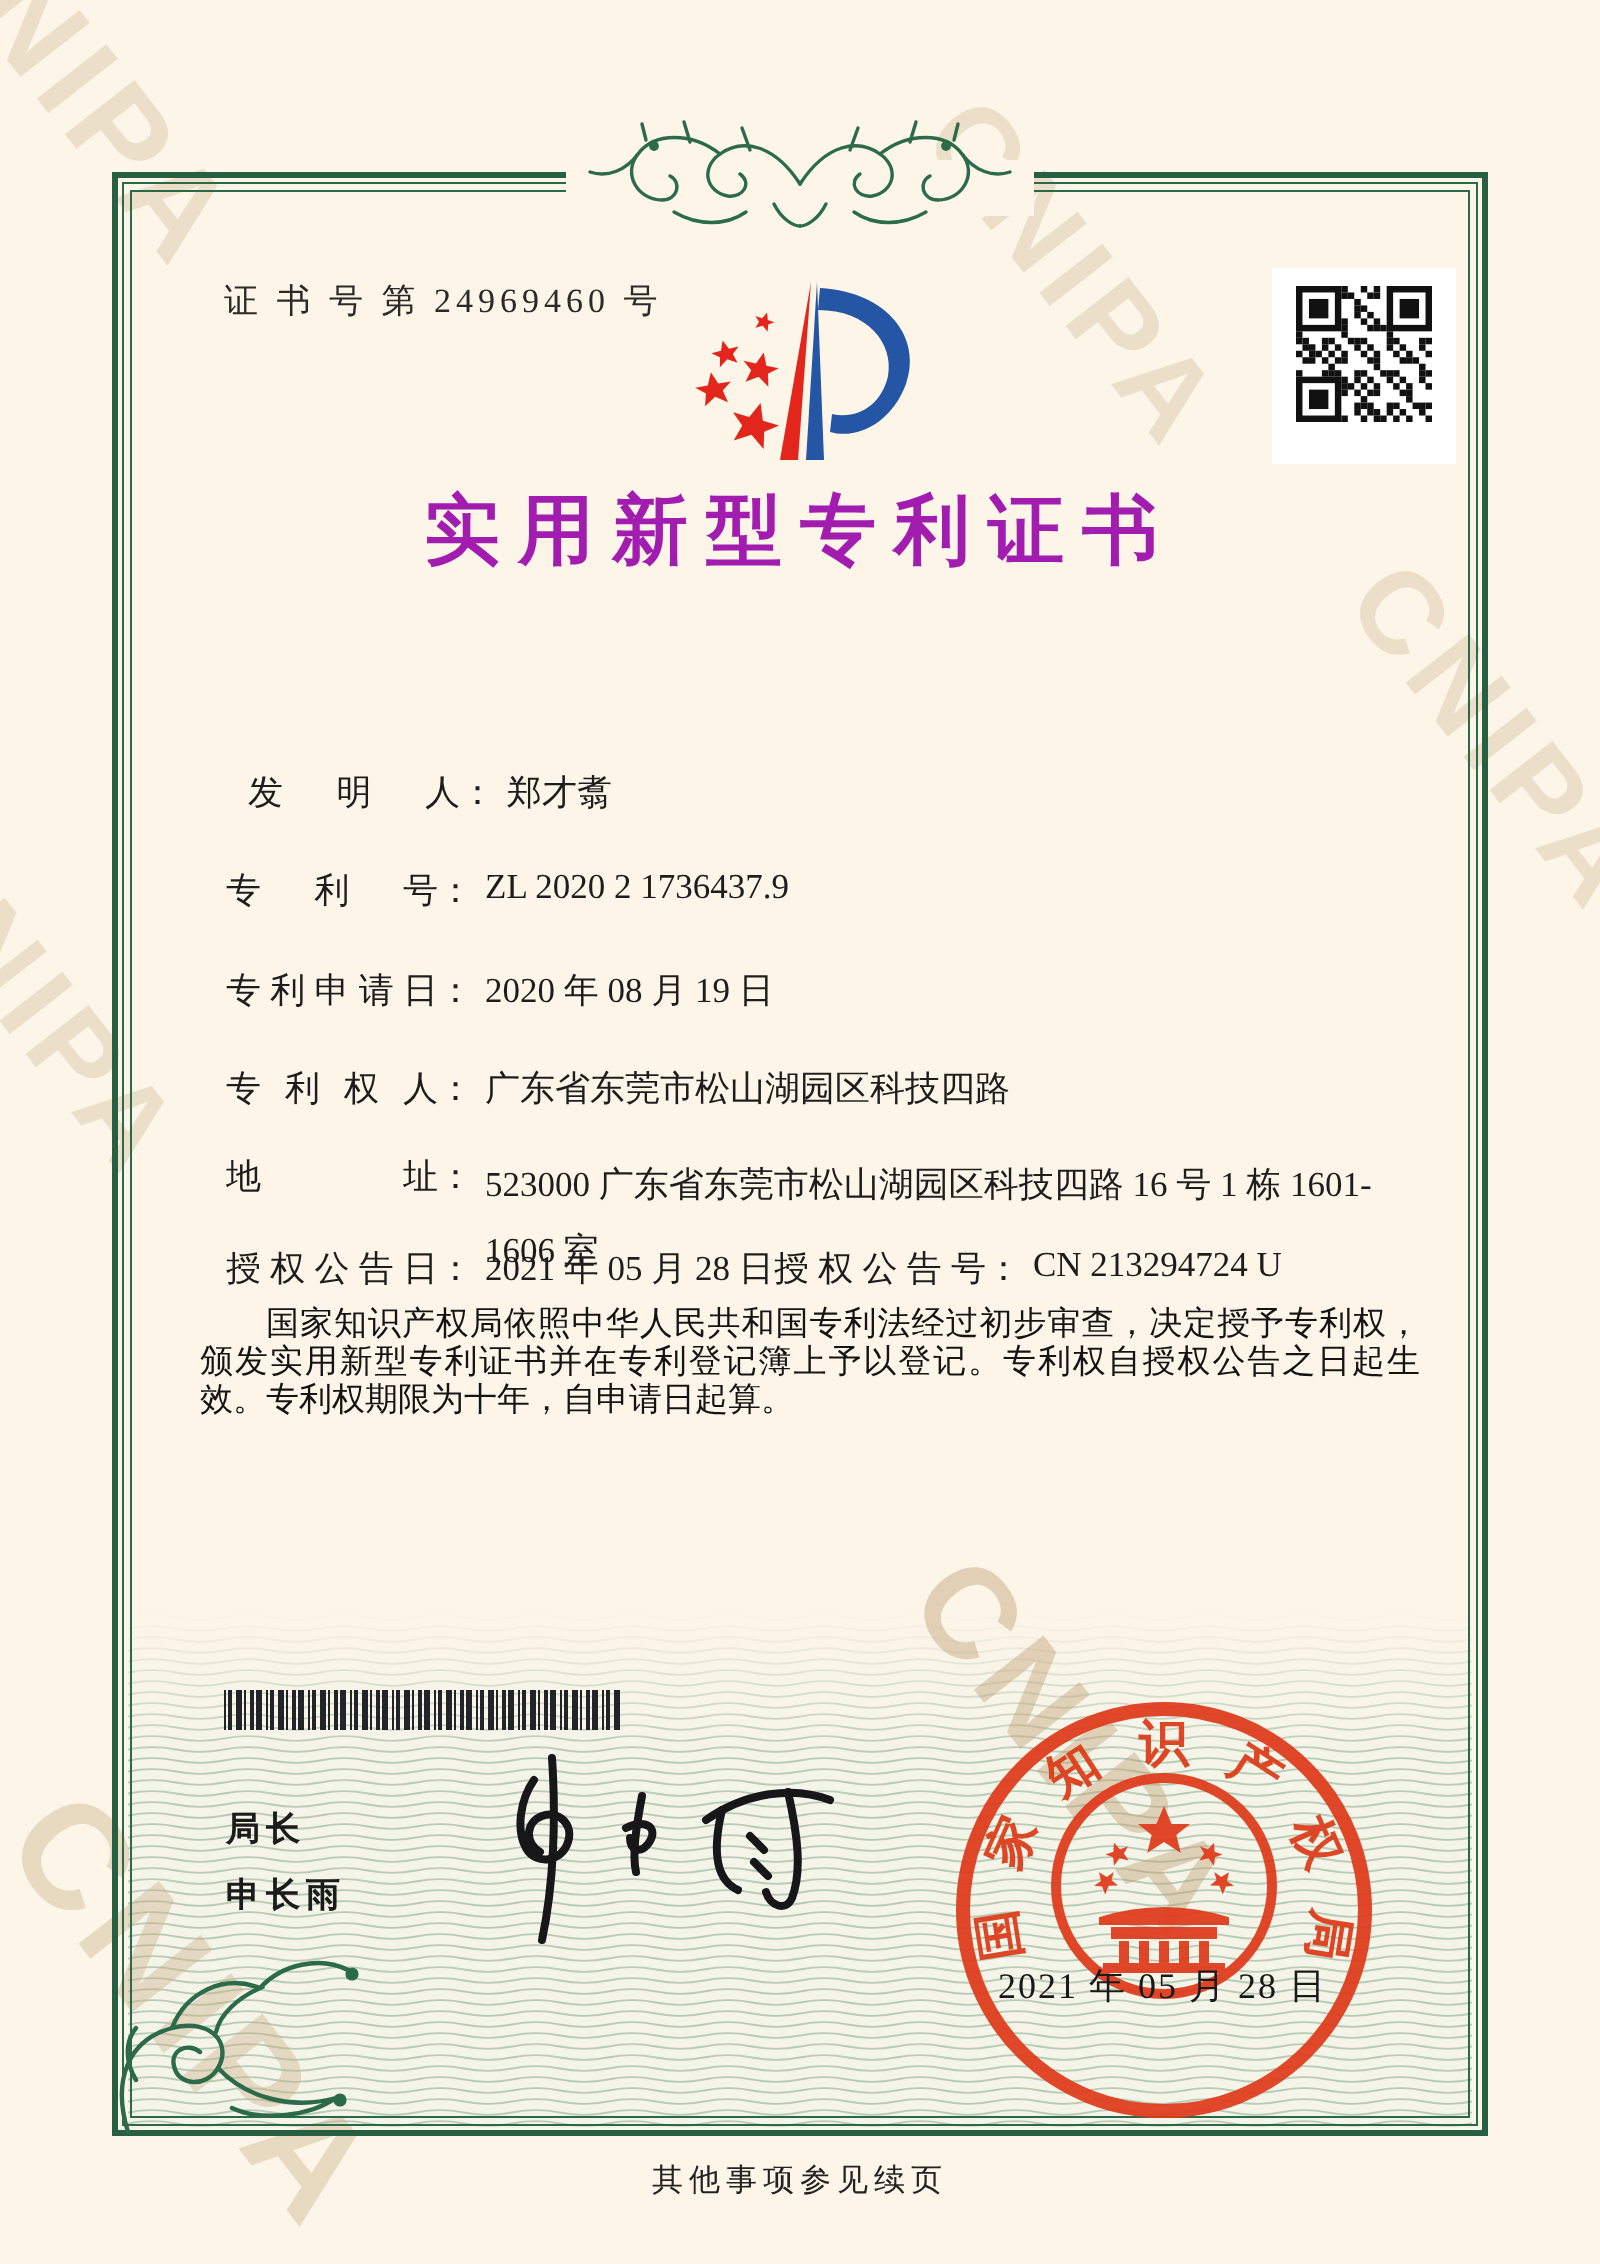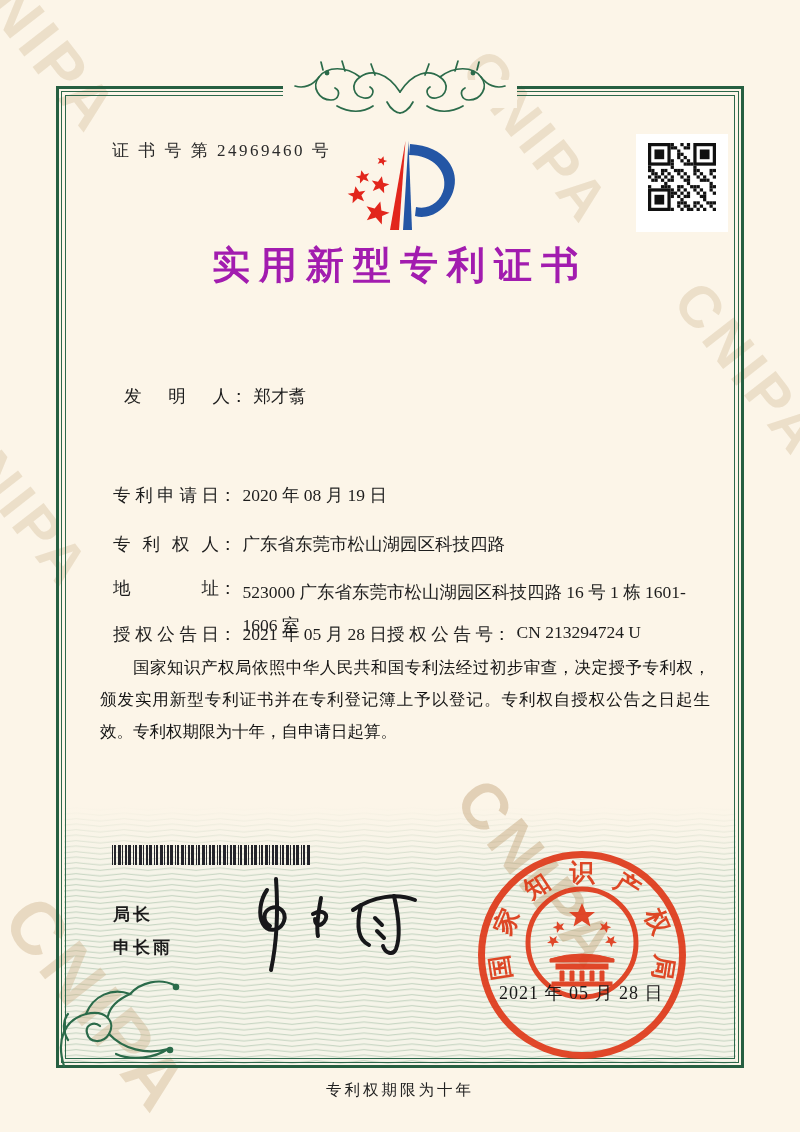--- a/index.html
+++ b/index.html
@@ -32,21 +32,21 @@
   .logo{position:absolute;left:333px;top:128px;z-index:3;}
   .title{position:absolute;left:0;right:0;top:240px;z-index:3;text-align:center;
          font-size:38px;font-weight:bold;letter-spacing:9px;color:#a21caf;}
   .frow{position:absolute;left:113px;z-index:3;font-size:17.5px;white-space:nowrap;}
   .flabel{display:inline-block;width:106px;text-align:justify;text-align-last:justify;vertical-align:top;}
   .fval{margin-left:6px;vertical-align:top;}
   .fval.wrap{display:inline-block;width:478px;white-space:normal;line-height:1.9;}
   .r1{top:332px;} .r2{top:384px;margin-left:11px;} .r3{top:433px;} .r4{top:483px;} .r5{top:532px;} .r6{top:576px;} .r7{top:622px;}
   .grant-no{position:absolute;left:274px;top:0;white-space:nowrap;}
   .paras{position:absolute;left:100px;top:652px;width:610px;z-index:3;
-         font-size:16.5px;line-height:32px;text-align:justify;color:#141414;}
+         font-size:16.5px;line-height:19px;text-align:justify;color:#141414;}
   .paras p{margin:0;text-indent:2em;}
   .barcode{position:absolute;left:112px;top:845px;height:20px;z-index:3;display:flex;align-items:stretch;}
   .barcode span{display:block;background:#23242a;}
   .officer{position:absolute;left:113px;z-index:3;font-family:"Liberation Sans","DejaVu Sans",sans-serif;
            font-weight:bold;font-size:17px;letter-spacing:3px;color:#1b1b1b;}
   .officer.t1{top:903px;} .officer.t2{top:936px;}
   .sig{position:absolute;left:225px;top:870px;z-index:3;}
   
   .seal{position:absolute;left:478px;top:851px;width:208px;height:208px;z-index:4;opacity:.93;}
   .seal-ring{position:absolute;inset:0;border:7px solid #df3a1b;border-radius:50%;}
@@ -279,20 +279,23 @@
       <use href="#star" transform="translate(24,67) scale(9) rotate(-10)"></use>
       <use href="#star" transform="translate(44,85) scale(12) rotate(16)"></use>
     </svg>
   </div>
 
   <div class="title">实用新型专利证书</div>
 
   <div class="frow r2">
     <span class="flabel">发明人</span><span>：</span><span class="fval">郑才翥</span>
   </div>
+  <div class="frow r3">
+    <span class="flabel">专利号</span><span>：</span><span class="fval">ZL 2020 2 1736437.9</span>
+  </div>
   <div class="frow r4">
     <span class="flabel">专利申请日</span><span>：</span><span class="fval">2020 年 08 月 19 日</span>
   </div>
   <div class="frow r5">
     <span class="flabel">专利权人</span><span>：</span><span class="fval">广东省东莞市松山湖园区科技四路</span>
   </div>
   <div class="frow r6">
     <span class="flabel">地址</span><span>：</span><span class="fval wrap">523000 广东省东莞市松山湖园区科技四路 16 号 1 栋 1601-1606 室</span>
   </div>
   <div class="frow r7">
@@ -406,15 +409,15 @@
   <span class="seal-char" style="left: 8.52187px; top: 103.484px; transform: rotate(-99deg);">国</span>
       <span class="seal-char" style="left: 14.6757px; top: 56.7409px; transform: rotate(-66deg);">家</span>
       <span class="seal-char" style="left: 45.295px; top: 20.8903px; transform: rotate(-33deg);">知</span>
       <span class="seal-char" style="left: 90.5px; top: 7.5px; transform: rotate(0deg);">识</span>
       <span class="seal-char" style="left: 135.705px; top: 20.8903px; transform: rotate(33deg);">产</span>
       <span class="seal-char" style="left: 166.324px; top: 56.7409px; transform: rotate(66deg);">权</span>
       <span class="seal-char" style="left: 172.478px; top: 103.484px; transform: rotate(99deg);">局</span>
     </div>
   <div class="seal-date">2021 年 05 月 28 日</div>
 
-  <div class="cont">专利权期限为十年</div>
+  <div class="cont">其他事项参见续页</div>
 
 </div>
 
 </body></html>

